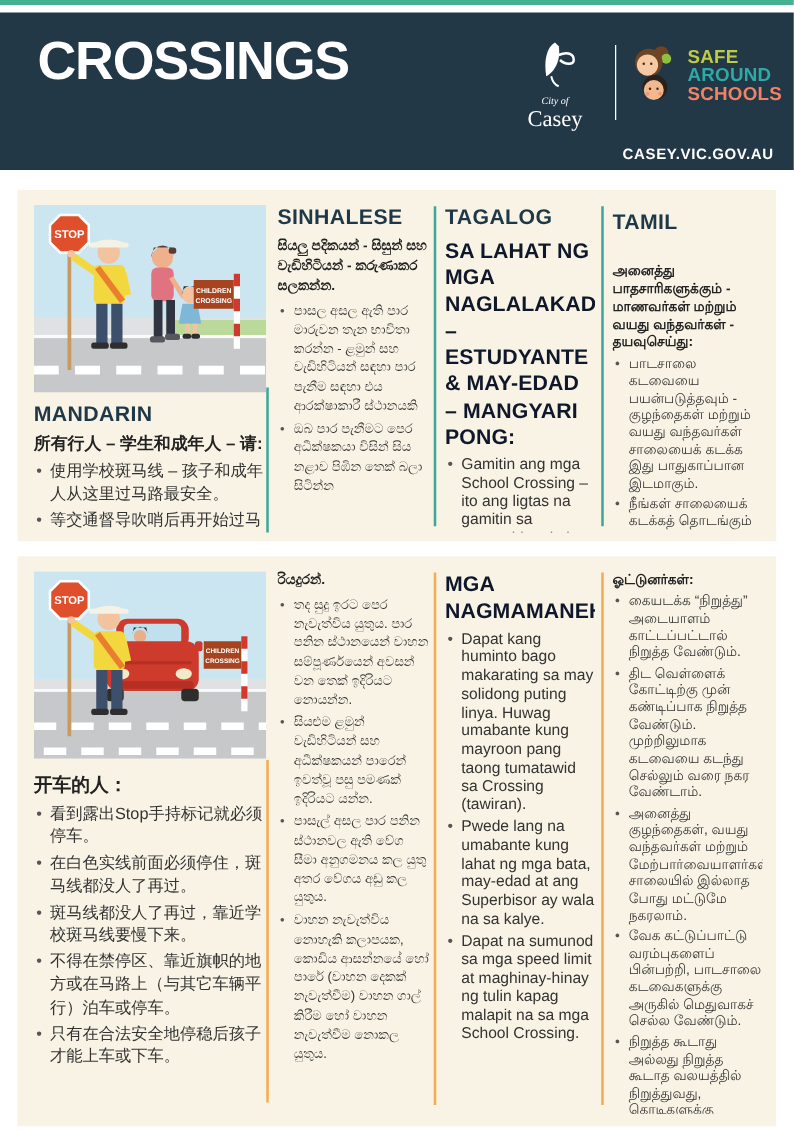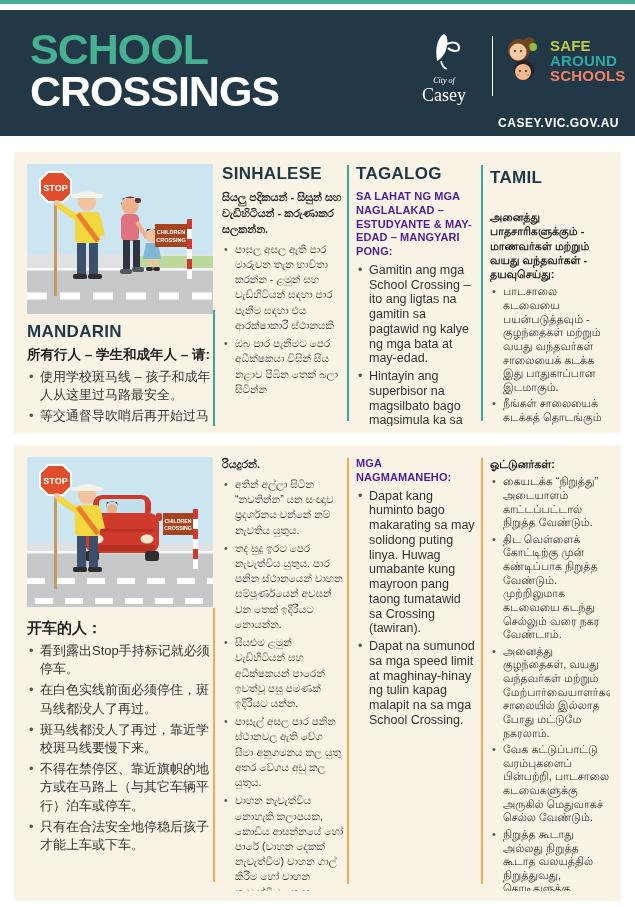--- a/index.html
+++ b/index.html
@@ -46,41 +46,40 @@
   .card2 .d1 { left:199px; top:163px; height:274px; }
   .card2 .d2 { left:333px; top:13px; height:426px; }
   .card2 .d3 { left:467px; top:13px; height:426px; }
 
   .illus { display:block; width:186px; height:150px; }
 
   .lang-label { color:#1E3848; font-weight:800; font-size:17px; letter-spacing:0.3px; margin-top:8px; }
   .lead { color:#1E3848; font-weight:700; }
   .lead-zh { font-size:13.5px; color:#222222; margin-top:4px; white-space:nowrap; }
   .lead-si { font-size:11px; line-height:1.45; color:#222222; margin-top:6px; }
-  .lead-tl { font-size:11px; line-height:1.25; color:#4c1d95; margin-top:6px; letter-spacing:0.1px; }
+  .lead-tl { font-size:17px; line-height:1.25; color:#0f172a; margin-top:6px; letter-spacing:0.1px; }
   .lead-ta { font-size:11px; line-height:1.3; color:#222222; margin-top:22px; }
 
   ul.bullets { list-style:none; margin-top:4px; }
   ul.bullets li { position:relative; padding-left:13px; margin-bottom:3px; color:#333333; }
   ul.bullets li::before { content:"\2022"; position:absolute; left:2px; top:0; color:#555; }
   .bullets-zh li { font-size:13px; line-height:1.4; }
   .bullets-si li { font-size:10.5px; line-height:1.45; }
   .bullets-tl li { font-size:12.5px; line-height:1.18; }
   .bullets-ta li { font-size:11px; line-height:1.24; }
 
   .sas-faces, .casey-mark { display:block; }
 </style>
 </head>
 <body>
 
 <div class="top-strip"></div>
 
 <div class="header">
   <div class="title">
-    <div class="l1">SCHOOL</div>
     <div class="l2">CROSSINGS</div>
   </div>
 
   <div class="casey">
     <svg class="casey-mark" width="80" height="42" viewBox="0 0 80 42">
       <path d="M40 2 C33 6 31 17 33 29 C39 26 45 17 43 5 Z" fill="#ffffff"></path>
       <path d="M43 12 C50 9 55 11 55 16 C55 20 48 20 44 16" fill="none" stroke="#ffffff" stroke-width="2"></path>
       <path d="M37 29 C38 34 40 36 43 37" fill="none" stroke="#ffffff" stroke-width="1.6"></path>
     </svg>
     <div class="small">City of</div>
@@ -280,33 +279,33 @@
       <li>在白色实线前面必须停住，斑马线都没人了再过。</li>
       <li>斑马线都没人了再过，靠近学校斑马线要慢下来。</li>
       <li>不得在禁停区、靠近旗帜的地方或在马路上（与其它车辆平行）泊车或停车。</li>
       <li>只有在合法安全地停稳后孩子才能上车或下车。</li>
     </ul>
   </div>
 
   <div class="col col-b">
     <div class="lead lead-si" style="margin-top:0;">රියදුරන්.</div>
     <ul class="bullets bullets-si">
-      <li>අතින් අල්ලා සිටින “නවතින්න” යන සංඥාව ප්‍රදර්ශනය වන්නේ නම් නැවතිය යුතුය.</li>
       <li>තද සුදු ඉරට පෙර නැවැත්විය යුතුය. පාර පනින ස්ථානයෙන් වාහන සම්පූර්ණයෙන් අවසන් වන තෙක් ඉදිරියට නොයන්න.</li>
       <li>සියළුම ළමුන් වැඩිහිටියන් සහ අධීක්ෂකයන් පාරෙන් ඉවත්වූ පසු පමණක් ඉදිරියට යන්න.</li>
       <li>පාසැල් අසල පාර පනින ස්ථානවල ඇති වේග සීමා අනුගමනය කල යුතු අතර වේගය අඩු කල යුතුය.</li>
       <li>වාහන නැවැත්විය නොහැකි කලාපයක, කොඩිය ආසන්නයේ හෝ පාරේ (වාහන දෙකක් නැවැත්වීම) වාහන ගාල් කිරීම හෝ වාහන නැවැත්වීම නොකල යුතුය.</li>
 
     </ul>
   </div>
 
   <div class="col col-c">
     <div class="lead lead-tl" style="margin-top:0;">MGA NAGMAMANEHO:</div>
     <ul class="bullets bullets-tl">
       <li>Dapat kang huminto bago makarating sa may solidong puting linya. Huwag umabante kung mayroon pang taong tumatawid sa Crossing (tawiran).</li>
+      <li>Pwede lang na umabante kung lahat ng mga bata, may-edad at ang Superbisor ay wala na sa kalye.</li>
       <li>Dapat na sumunod sa mga speed limit at maghinay-hinay ng tulin kapag malapit na sa mga School Crossing.</li>
 
     </ul>
   </div>
 
   <div class="col col-d">
     <div class="lead lead-ta" style="margin-top:0;">ஓட்டுனர்கள்:</div>
     <ul class="bullets bullets-ta">
       <li>கையடக்க “நிறுத்து” அடையாளம் காட்டப்பட்டால் நிறுத்த வேண்டும்.</li>
       <li>திட வெள்ளைக் கோட்டிற்கு முன் கண்டிப்பாக நிறுத்த வேண்டும். முற்றிலுமாக கடவையை கடந்து செல்லும் வரை நகர வேண்டாம்.</li>

